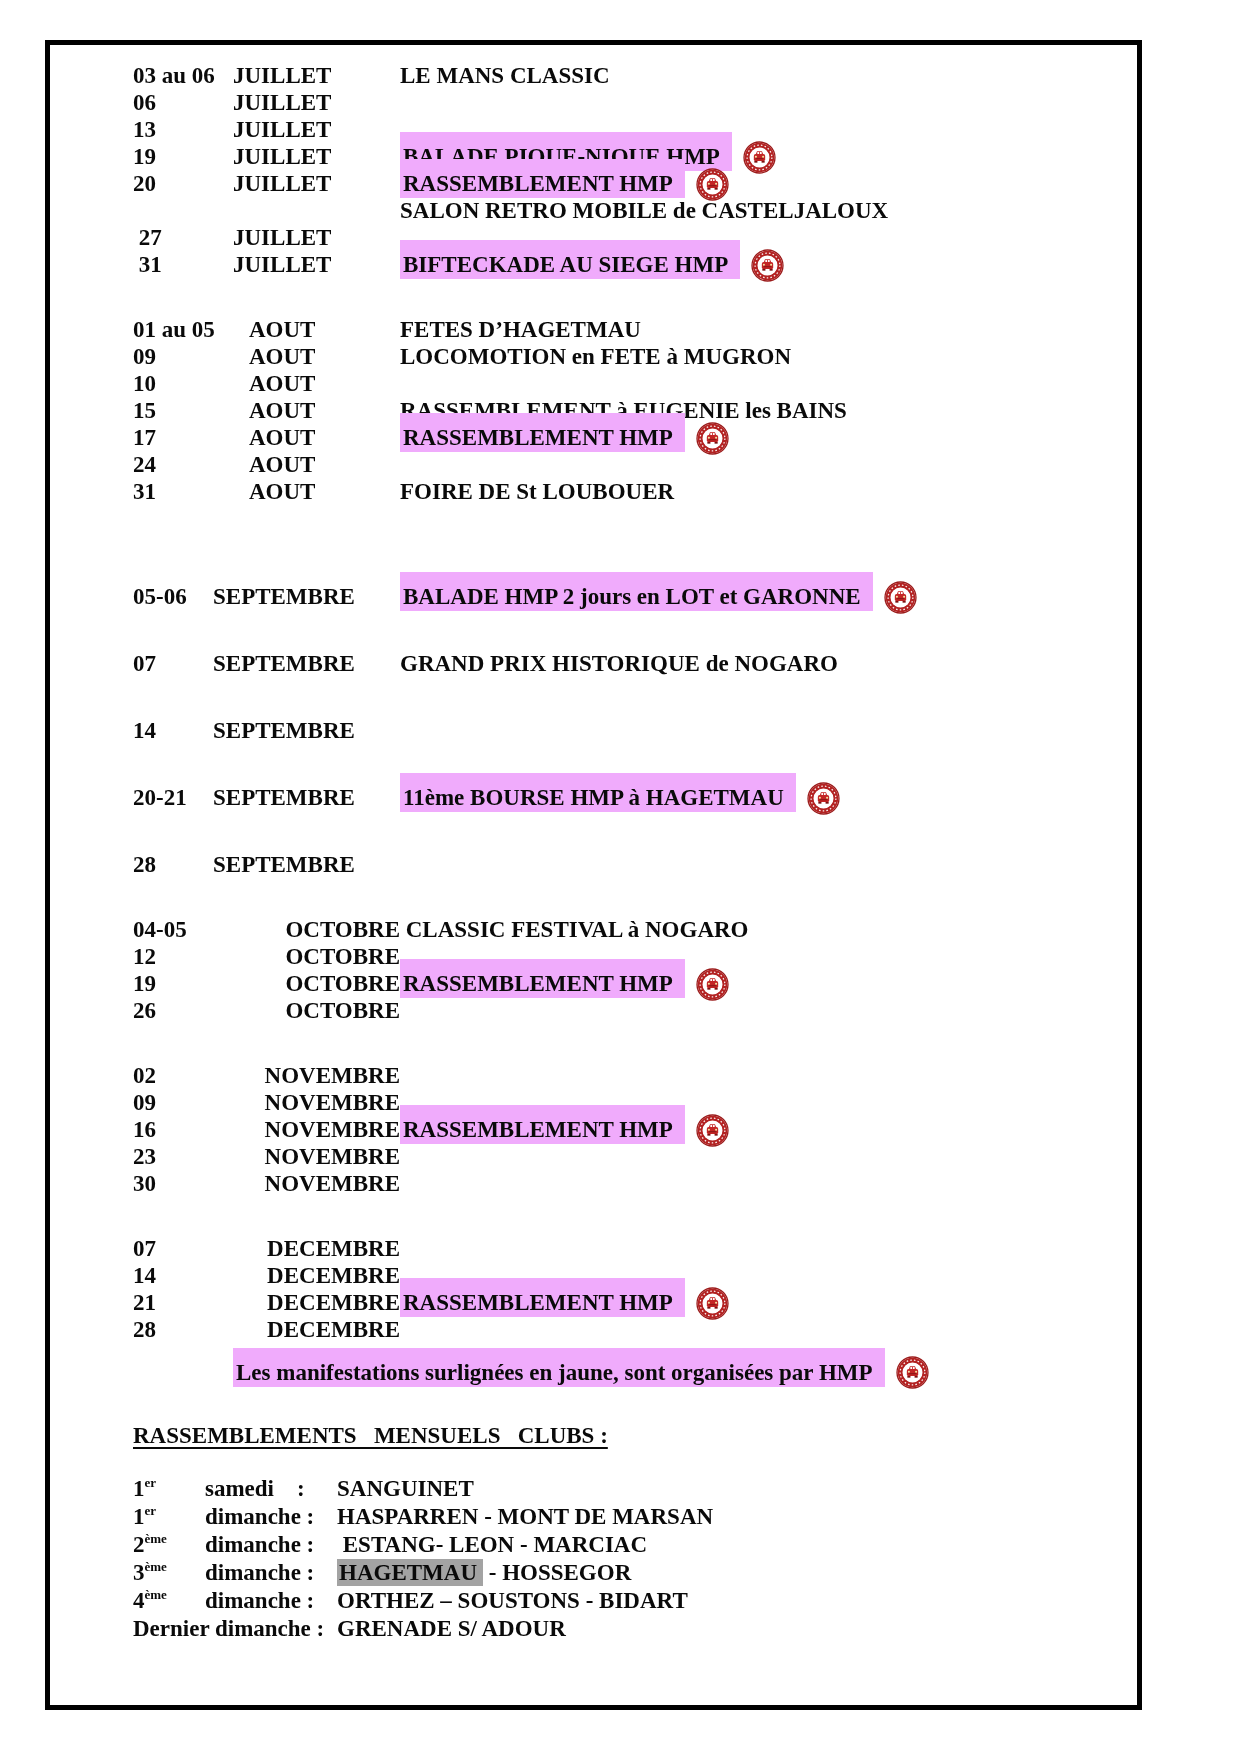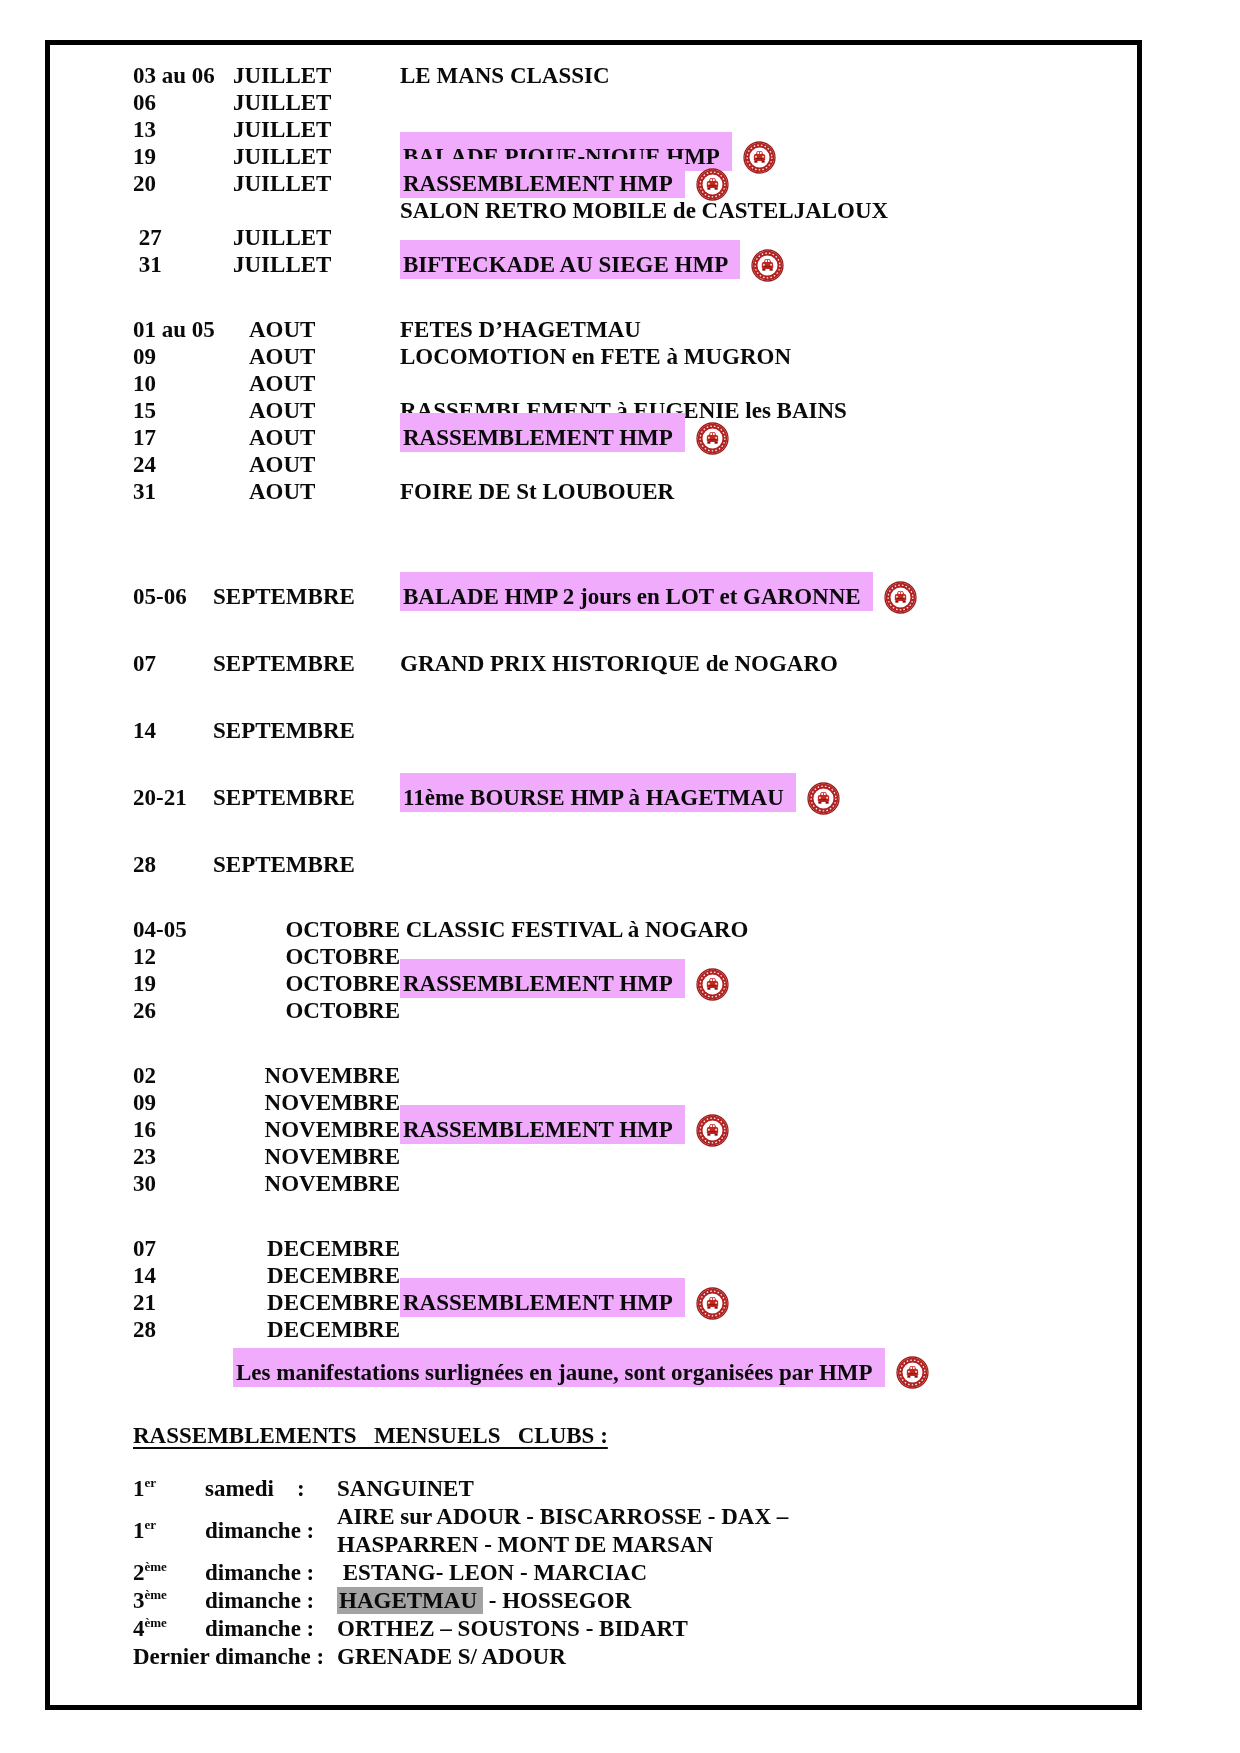--- a/index.html
+++ b/index.html
@@ -373,21 +373,21 @@
 
   <div id="monthly" class="monthly">
       <div class="mrow">
     <span class="ord"><span class="ord-num">1</span><sup class="ord-sup">er</sup></span>
     <span class="day">samedi    :</span>
     <span class="cities"><span class="pre">SANGUINET</span></span>
   </div>
       <div class="mrow">
     <span class="ord"><span class="ord-num">1</span><sup class="ord-sup">er</sup></span>
     <span class="day">dimanche :</span>
-    <span class="cities"><span class="pre">AIRE sur ADOUR - BISCARROSSE - DAX –</span><div class="cont">HASPARREN - MONT DE MARSAN</div></span>
+    <span class="cities"><div class="cont">HASPARREN - MONT DE MARSAN</div></span>
   </div>
       <div class="mrow">
     <span class="ord"><span class="ord-num">2</span><sup class="ord-sup">ème</sup></span>
     <span class="day">dimanche :</span>
     <span class="cities"><span class="pre"> ESTANG- LEON - MARCIAC</span></span>
   </div>
       <div class="mrow">
     <span class="ord"><span class="ord-num">3</span><sup class="ord-sup">ème</sup></span>
     <span class="day">dimanche :</span>
     <span class="cities"><span class="pre"></span><span class="chl">HAGETMAU</span><span class="post"> - HOSSEGOR</span></span>

